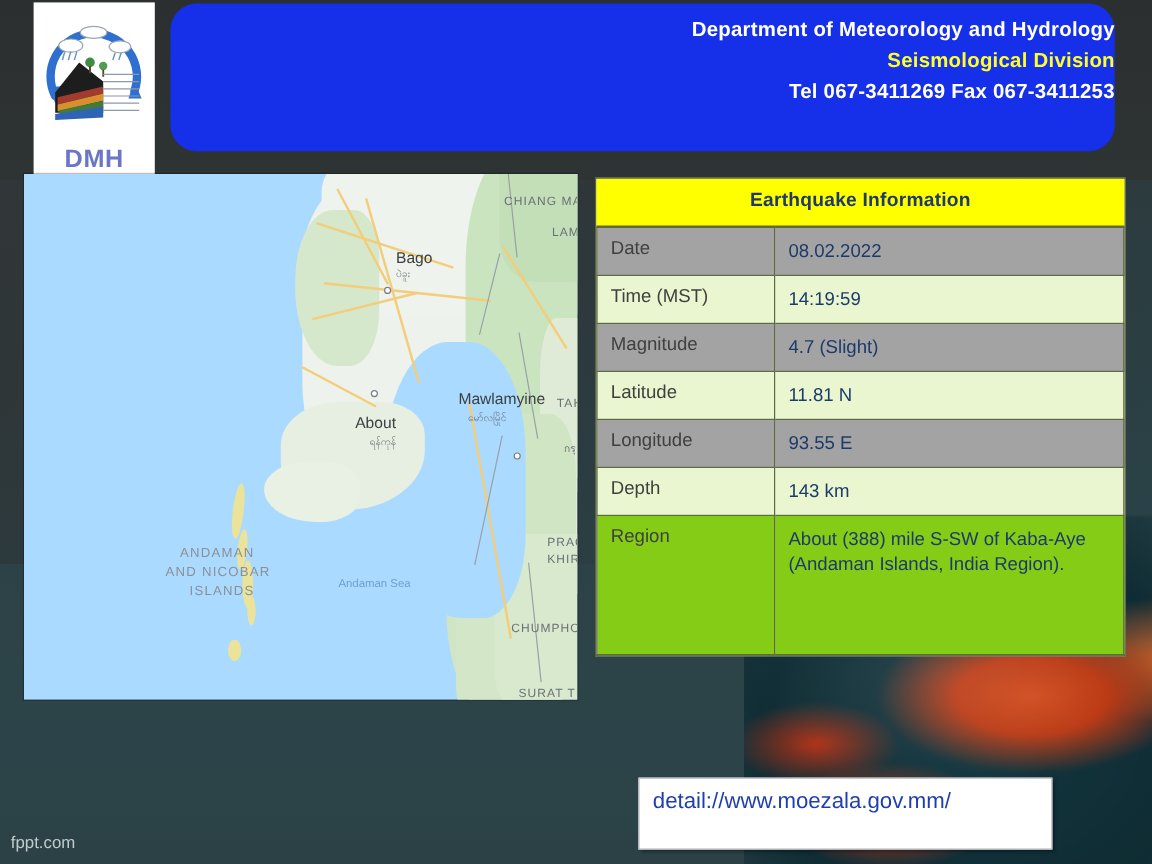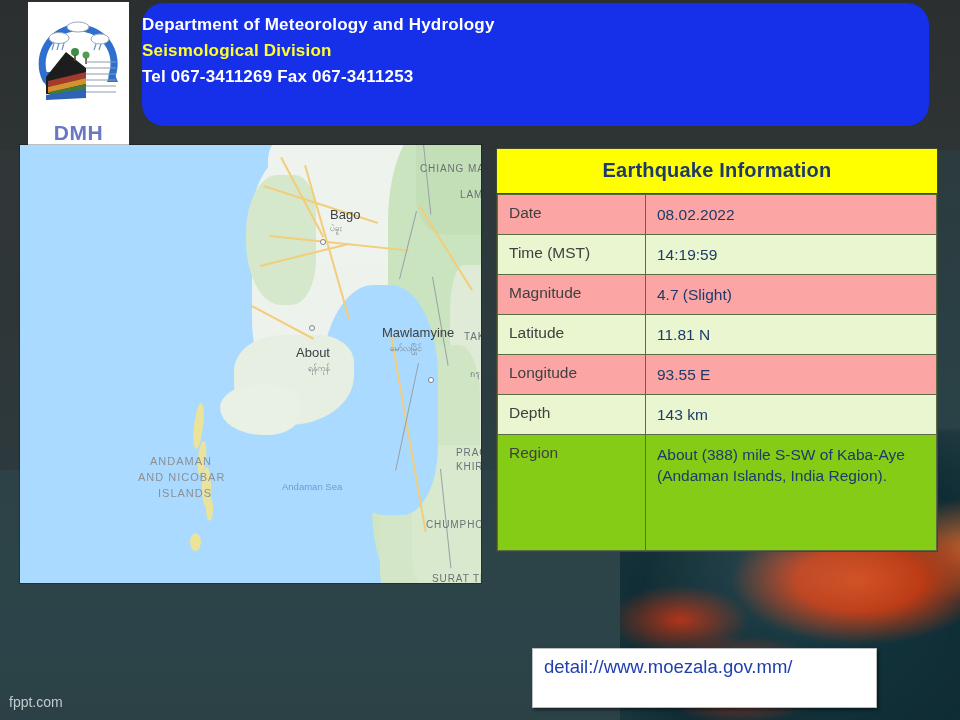--- a/index.html
+++ b/index.html
@@ -64,21 +64,21 @@
     color: #6b76c4;
     letter-spacing: 0.5px;
   }
 
   #header-bar {
     position: absolute; left: 142px; top: 3px;
     width: 787px; height: 123px;
     background: #1530e8;
     border-radius: 22px;
     padding-top: 9px;
-    text-align: left;
+    text-align: right;
   }
   #header-bar .line {
     font-family: "Liberation Sans", sans-serif;
     font-weight: bold;
     font-size: 17px;
     line-height: 26px;
     color: #ffffff;
     letter-spacing: 0.2px;
   }
   #header-bar .line.accent { color: #ffff2b; }
@@ -212,39 +212,39 @@
     position: absolute;
     left: 496px; top: 148px;
     width: 442px;
     border: 1.5px solid #3f4a2e;
     background: #e8f5cd;
   }
   #info-title {
     background: #ffff00;
     color: #1d3a6b;
     font-weight: bold;
-    font-size: 20px;
+    font-size: 16px;
     text-align: center;
     padding: 10px 0 11px;
     border-bottom: 1.5px solid #3f4a2e;
     letter-spacing: 0.2px;
   }
   table#info-table {
     border-collapse: collapse;
     width: 100%;
   }
   table#info-table td {
     border: 1px solid #5d6b44;
     font-size: 15.5px;
     padding: 9px 9px 9px 11px;
     vertical-align: top;
   }
   td.lbl { width: 148px; color: #404040; }
   td.val { color: #1d3a6b; line-height: 21px; }
-  tr.rowA td { background: #fca5a5; }
+  tr.rowA td { background: #a3a3a3; }
   tr.rowB td { background: #e9f6cf; }
   tr.rowRegion td { background: #84cc16; height: 116px; }
 
   
   #footer-box {
     position: absolute;
     left: 532px; top: 648px;
     width: 345px; height: 60px;
     background: #ffffff;
     border: 1px solid #b9bdc0;

